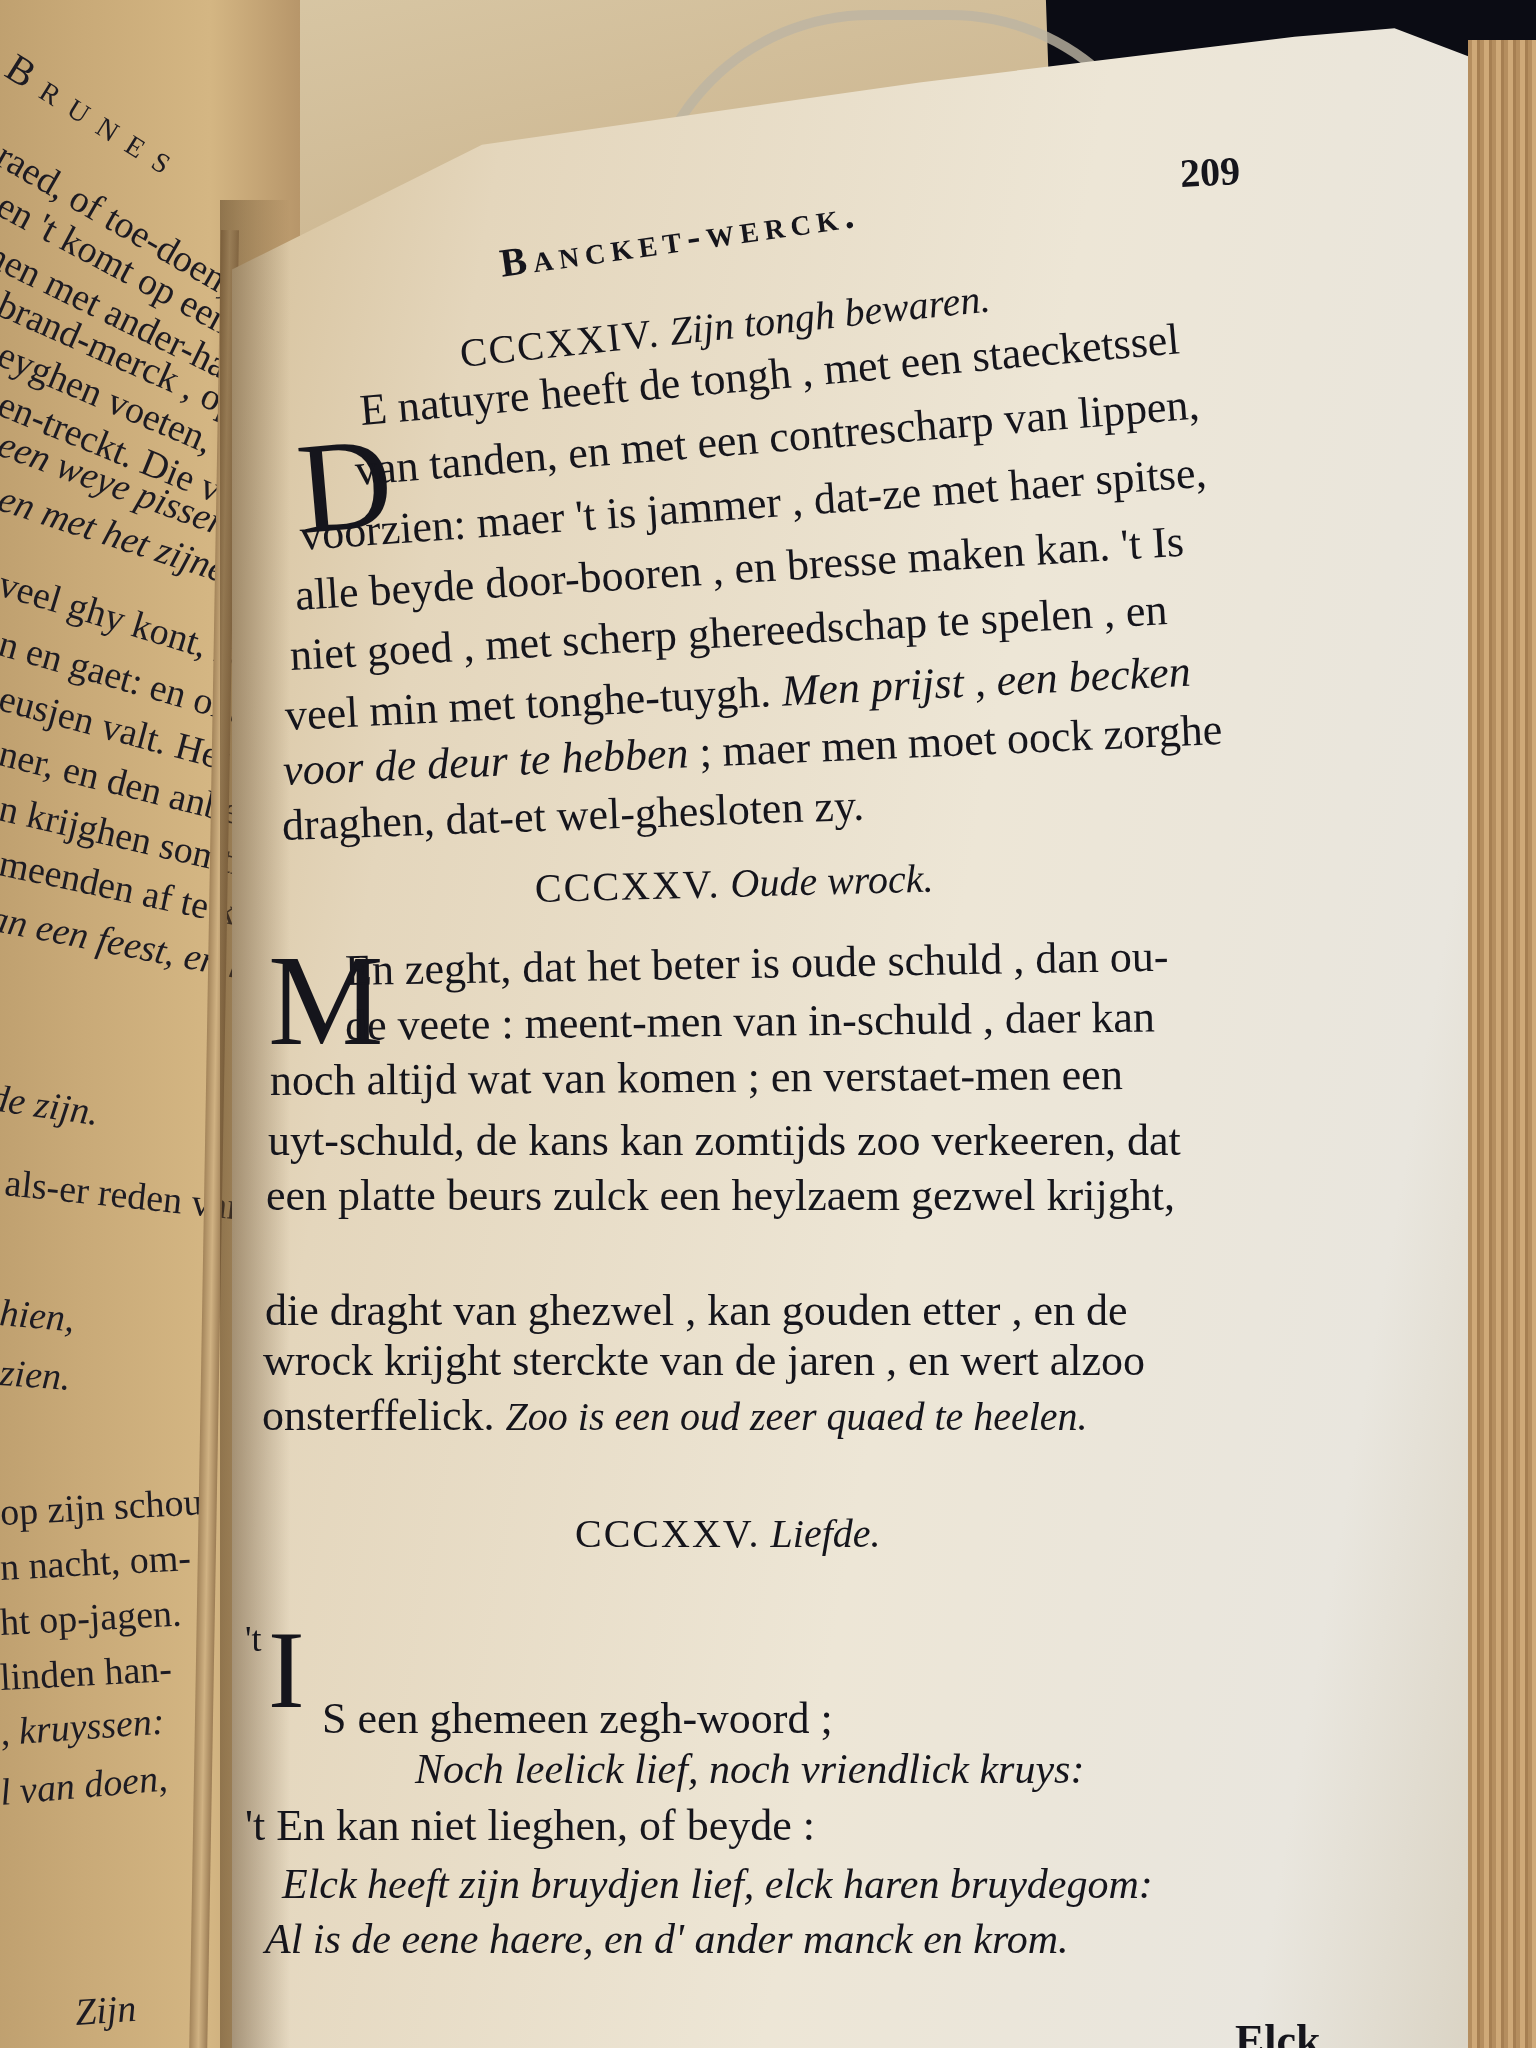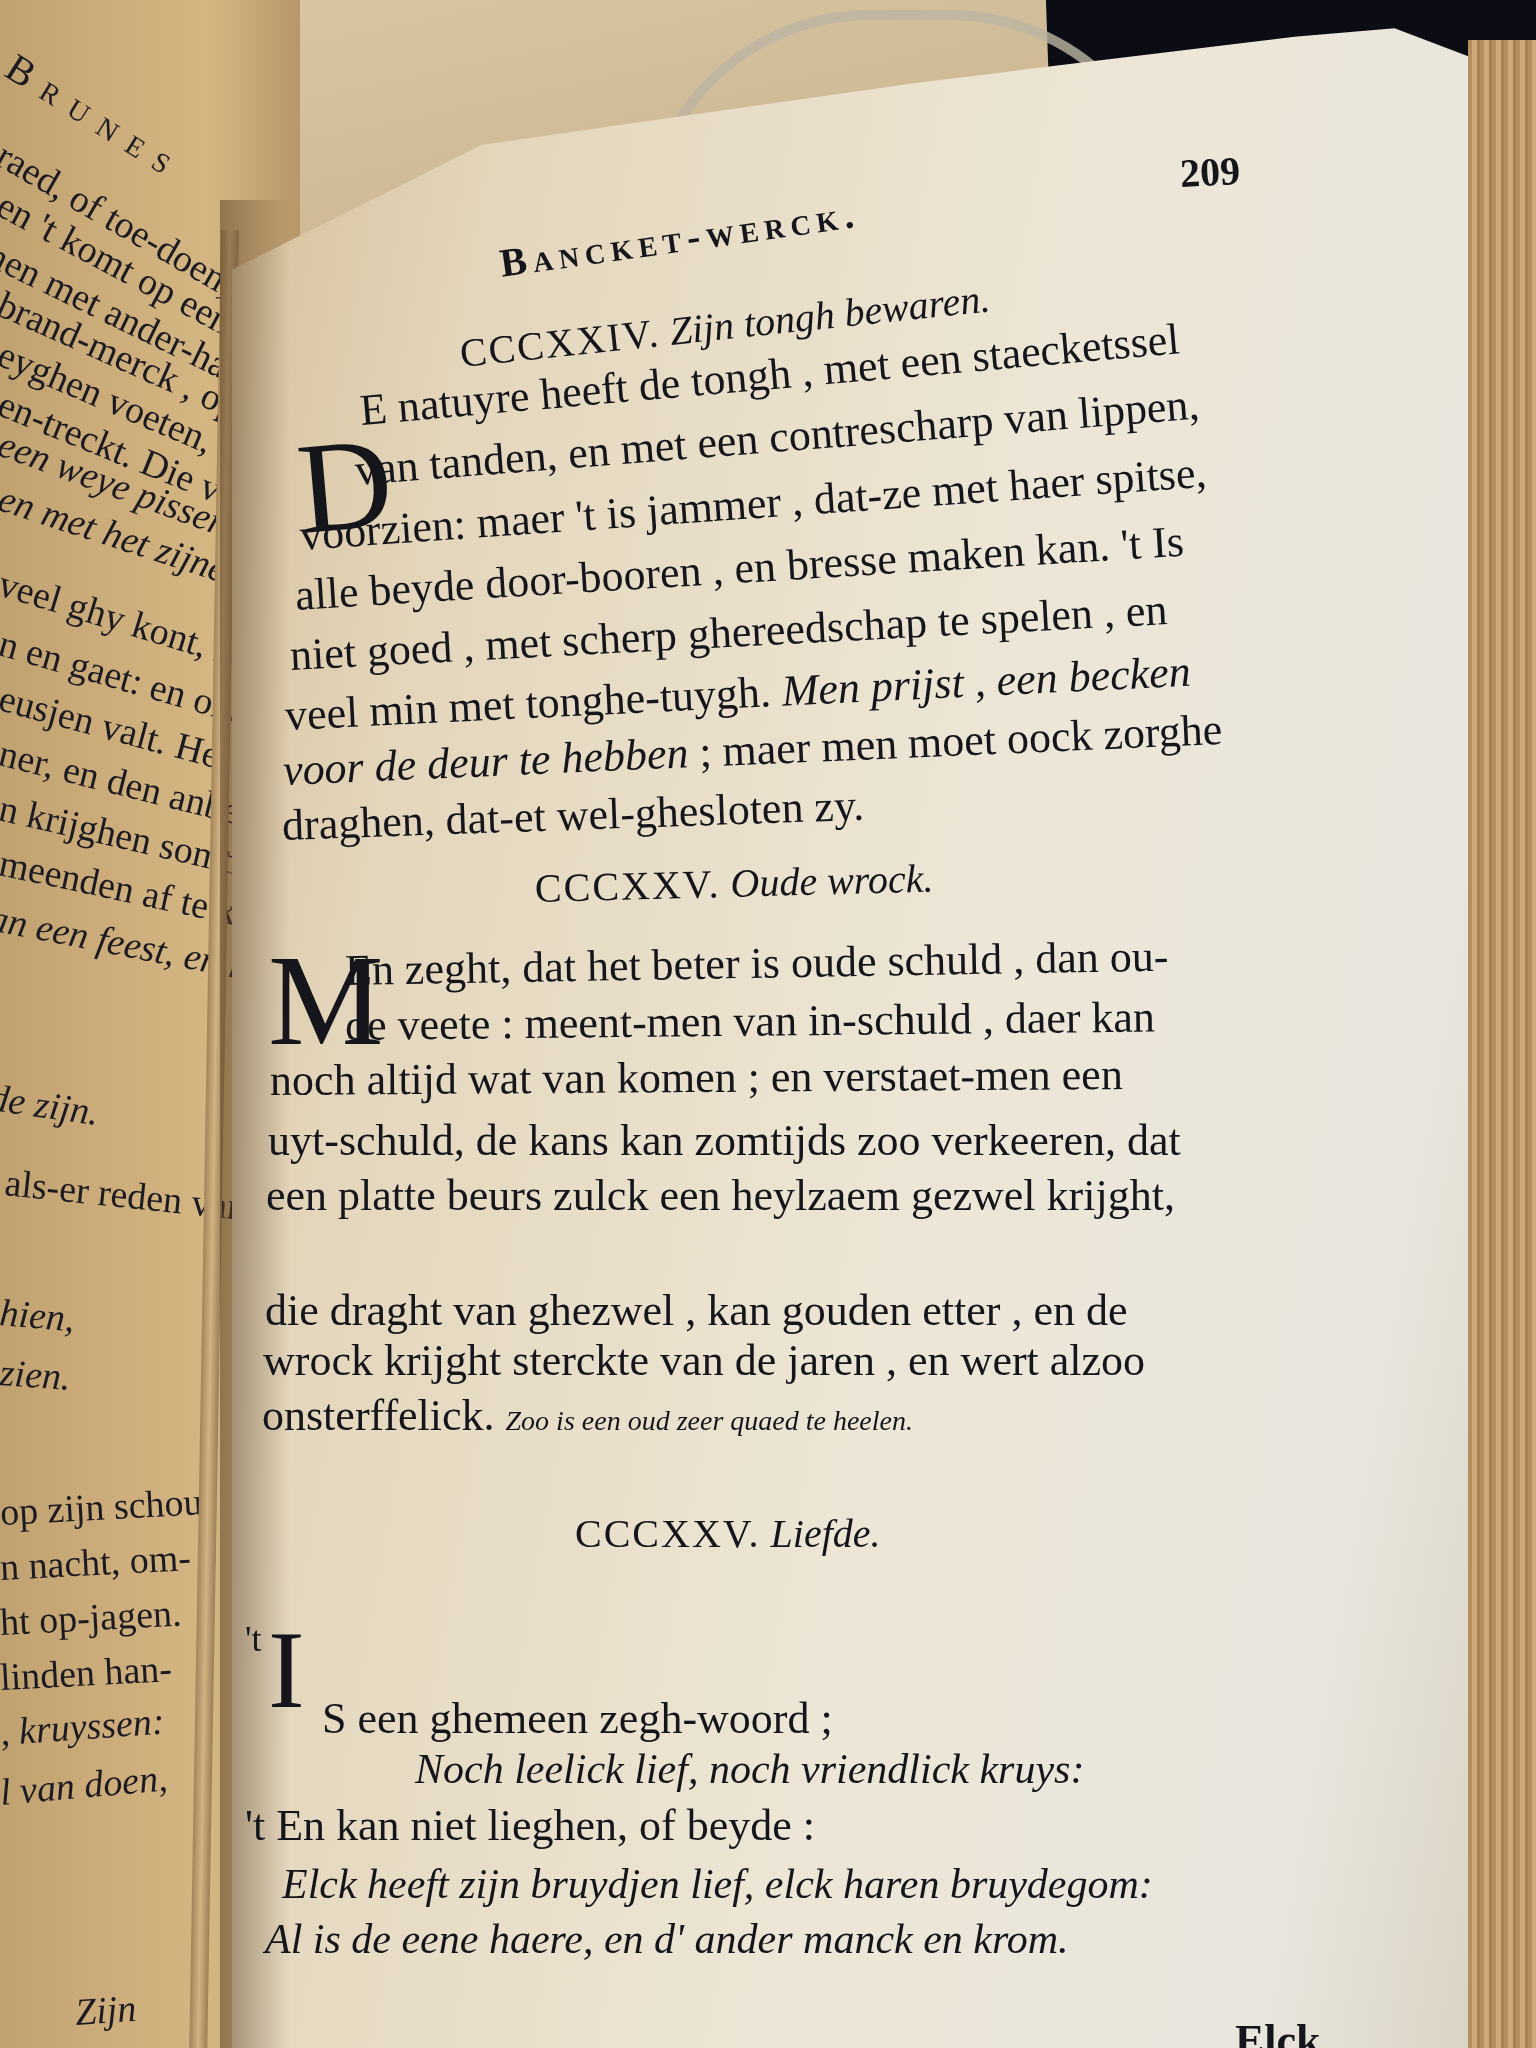--- a/index.html
+++ b/index.html
@@ -139,21 +139,21 @@
     <div class="dropcap" style="left:268px;top:935px;">M</div>
     <div class="line body" style="left:345px;top:945px;transform:rotate(-1deg);">En zeght, dat het beter is oude schuld , dan ou-</div>
     <div class="line body" style="left:345px;top:1000px;transform:rotate(-0.6deg);">de veete : meent-men van in-schuld , daer kan</div>
     <div class="line body" style="left:270px;top:1055px;transform:rotate(-0.4deg);">noch altijd wat van komen ; en verstaet-men een</div>
     <div class="line body" style="left:266px;top:1170px;">een platte beurs zulck een heylzaem gezwel krijght,</div>
     <div class="line body" style="left:268px;top:1115px;">uyt-schuld, de kans kan zomtijds zoo verkeeren, dat</div>
     <div class="line body" style="left:265px;top:1285px;">die draght van ghezwel , kan gouden etter , en de</div>
     <div class="line body" style="left:263px;top:1335px;">wrock krijght sterckte van de jaren , en wert alzoo</div>
     <div class="line body" style="left:262px;top:1390px;">
       <span>onsterffelick.</span>
-      <span class="it" style="font-size:28px;font-family:Liberation Serif, serif;">Zoo is een oud zeer quaed te heelen.</span>
+      <span class="it" style="font-size:40px;font-family:Liberation Serif, serif;">Zoo is een oud zeer quaed te heelen.</span>
     </div>
 
     <div class="line heading" style="left:575px;top:1510px;">
       <span class="num">CCCXXV.</span>
       <span class="ttl">Liefde.</span>
     </div>
     <div class="line body" style="left:245px;top:1618px;font-size:36px;">'t</div>
     <div class="dropcap" style="left:268px;top:1615px;font-size:110px;">I</div>
     <div class="line body" style="left:322px;top:1693px;">S een ghemeen zegh-woord ;</div>
     <div class="line verse-it" style="left:415px;top:1745px;">Noch leelick lief, noch vriendlick kruys:</div>

